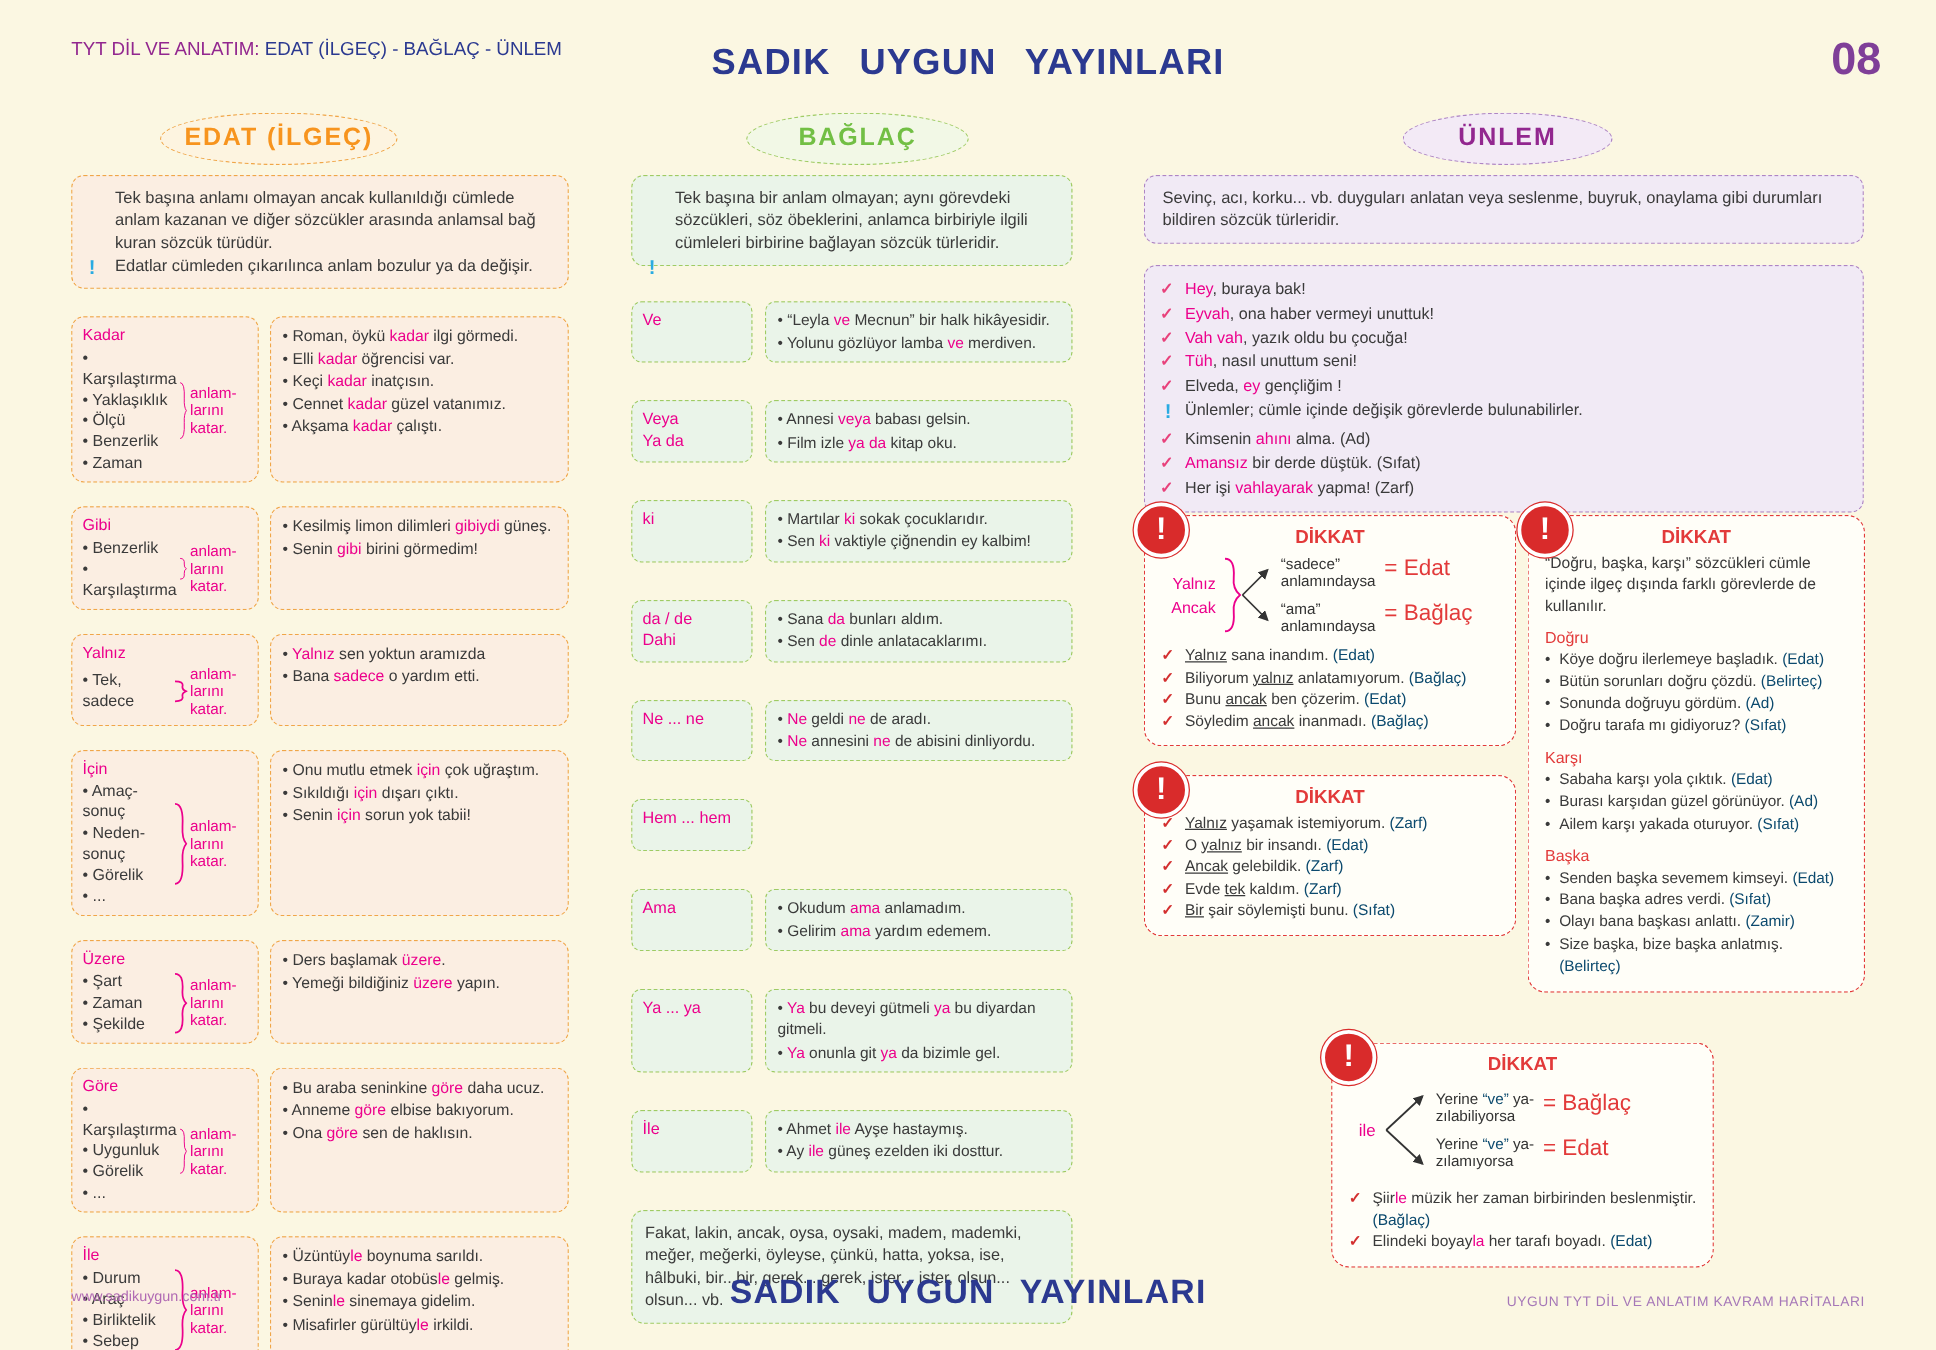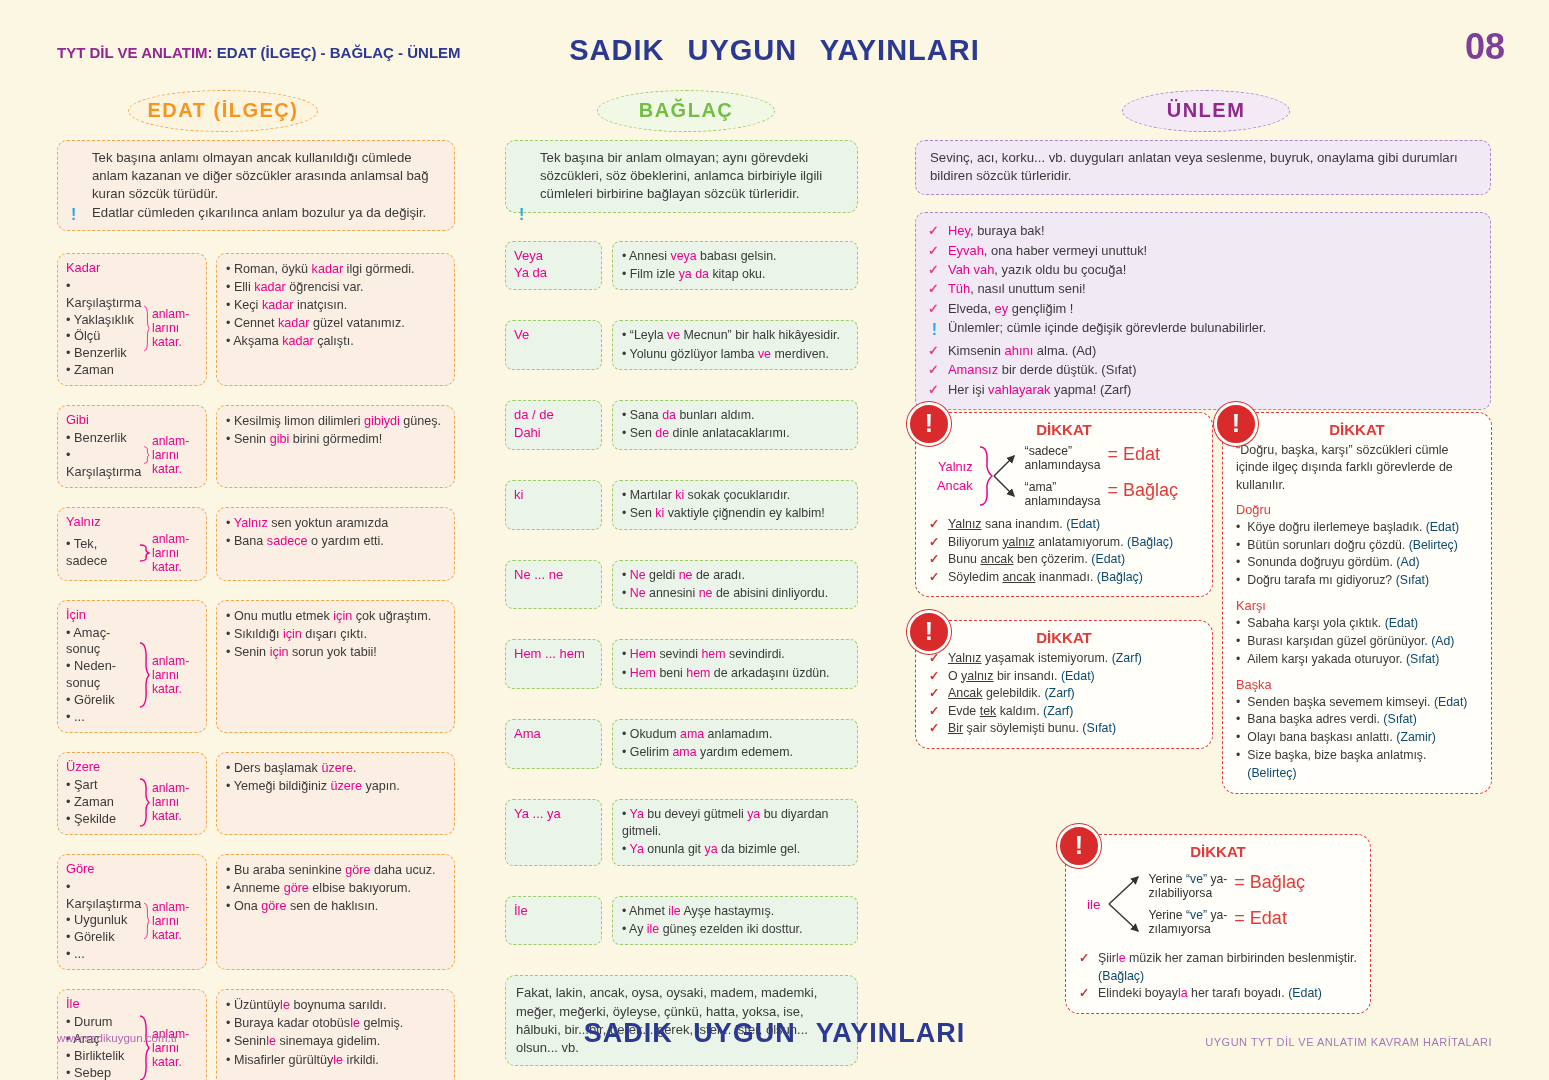--- a/index.html
+++ b/index.html
@@ -7,21 +7,21 @@
         font-family:"Liberation Sans",sans-serif;color:#3A3A3A;}
   .hl{color:#EC008C;}
   .rd{color:#0c4a6e;}
   .ul{text-decoration:underline;}
   .box{border-radius:10px;box-sizing:border-box;}
   .obox{background:#FBEEE2;border:1.6px dashed #F0A648;}
   .gbox{background:#EAF4E9;border:1.6px dashed #9FCB63;}
   .pbox{background:#F1EAF5;border:1.6px dashed #AE85C4;}
   .dbox{background:#FFFEF8;border:1.6px dashed #E23A3A;border-radius:14px;position:absolute;}
   
-  .hdr-left{position:absolute;left:57px;top:44px;font-size:15px;font-weight:bold;}
+  .hdr-left{position:absolute;left:57px;top:31px;font-size:15px;font-weight:normal;}
   .hdr-left .pfx{color:#92278F;}
   .hdr-left .ttl{color:#2B3990;}
   .hdr-center{position:absolute;left:0;right:0;top:34px;text-align:center;font-size:29px;
               font-weight:bold;color:#2B3990;word-spacing:14px;letter-spacing:1px;}
   .pagenum{position:absolute;right:44px;top:26px;font-size:36px;font-weight:bold;color:#7F3F98;}
   
   .bubble{position:absolute;height:40px;line-height:38px;text-align:center;font-size:20px;
           font-weight:bold;letter-spacing:1.5px;border-radius:50%;}
   #t-edat{left:128px;top:90px;width:188px;color:#F7941E;background:#FDF4E0;border:1.8px dashed #F0A648;}
   #t-baglac{left:597px;top:90px;width:176px;color:#72BF44;background:#F2F8E6;border:1.8px dashed #9FCB63;}
@@ -290,72 +290,68 @@
   </div>
 
   <div id="col-baglac">
     <div class="box gbox intro" style="margin-bottom:28px;">
       <span>Tek başına bir anlam olmayan; aynı görevdeki sözcükleri, söz öbeklerini, anlamca birbiriyle ilgili cümleleri birbirine bağlayan sözcük türleridir.</span><br>
       <span class="bang">!</span>
     </div>
     <div id="baglac-entries">
         <div class="brow">
           <div class="box gbox keybox">
+            <div>Ve</div>
+          </div>
+    <div class="box gbox bex">
+            <div class="exline">• “Leyla <span class="hl">ve</span> Mecnun” bir halk hikâyesidir.</div>
+            <div class="exline">• Yolunu gözlüyor lamba <span class="hl">ve</span> merdiven.</div>
+          </div>
+        </div>
+        <div class="brow">
+          <div class="box gbox keybox">
             <div>Veya</div>
             <div>Ya da</div>
           </div>
     <div class="box gbox bex">
             <div class="exline">• Annesi <span class="hl">veya</span> babası gelsin.</div>
             <div class="exline">• Film izle <span class="hl">ya da</span> kitap oku.</div>
           </div>
         </div>
         <div class="brow">
           <div class="box gbox keybox">
-            <div>Ve</div>
-          </div>
-    <div class="box gbox bex">
-            <div class="exline">• “Leyla <span class="hl">ve</span> Mecnun” bir halk hikâyesidir.</div>
-            <div class="exline">• Yolunu gözlüyor lamba <span class="hl">ve</span> merdiven.</div>
+            <div>ki</div>
+          </div>
+    <div class="box gbox bex">
+            <div class="exline">• Martılar <span class="hl">ki</span> sokak çocuklarıdır.</div>
+            <div class="exline">• Sen <span class="hl">ki</span> vaktiyle çiğnendin ey kalbim!</div>
           </div>
         </div>
         <div class="brow">
           <div class="box gbox keybox">
             <div>da / de</div>
             <div>Dahi</div>
           </div>
     <div class="box gbox bex">
             <div class="exline">• Sana <span class="hl">da</span> bunları aldım.</div>
             <div class="exline">• Sen <span class="hl">de</span> dinle anlatacaklarımı.</div>
           </div>
         </div>
         <div class="brow">
           <div class="box gbox keybox">
-            <div>ki</div>
-          </div>
-    <div class="box gbox bex">
-            <div class="exline">• Martılar <span class="hl">ki</span> sokak çocuklarıdır.</div>
-            <div class="exline">• Sen <span class="hl">ki</span> vaktiyle çiğnendin ey kalbim!</div>
-          </div>
-        </div>
-        <div class="brow">
-          <div class="box gbox keybox">
             <div>Ne ... ne</div>
           </div>
     <div class="box gbox bex">
             <div class="exline">• <span class="hl">Ne</span> geldi <span class="hl">ne</span> de aradı.</div>
             <div class="exline">• <span class="hl">Ne</span> annesini <span class="hl">ne</span> de abisini dinliyordu.</div>
           </div>
         </div>
         <div class="brow">
           <div class="box gbox keybox">
             <div>Hem ... hem</div>
-          </div>
-    <div class="box gbox bex">
-            <div class="exline">• <span class="hl">Hem</span> sevindi <span class="hl">hem</span> sevindirdi.</div>
-            <div class="exline">• <span class="hl">Hem</span> beni <span class="hl">hem</span> de arkadaşını üzdün.</div>
           </div>
         </div>
         <div class="brow">
           <div class="box gbox keybox">
             <div>Ama</div>
           </div>
     <div class="box gbox bex">
             <div class="exline">• Okudum <span class="hl">ama</span> anlamadım.</div>
             <div class="exline">• Gelirim <span class="hl">ama</span> yardım edemem.</div>
           </div>

